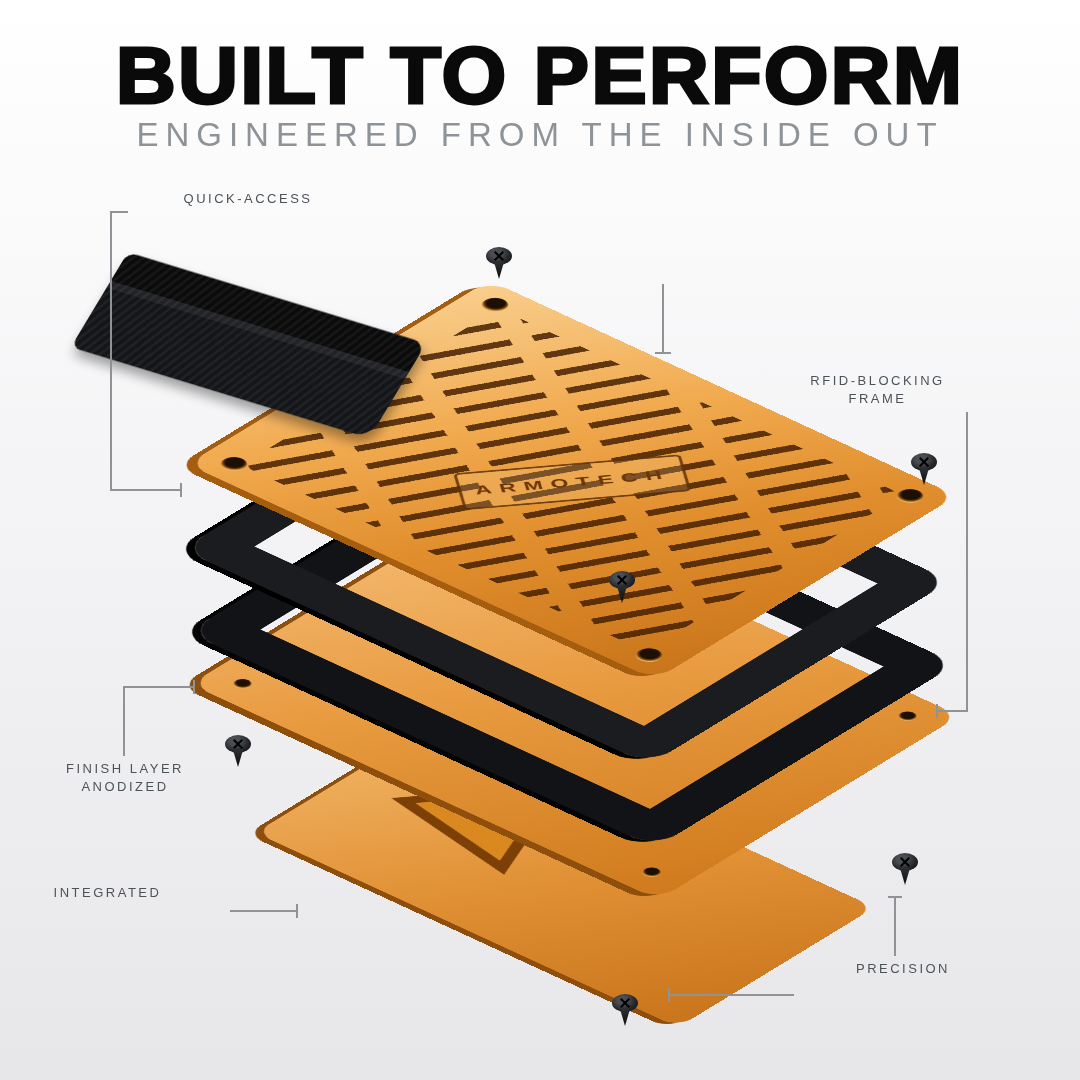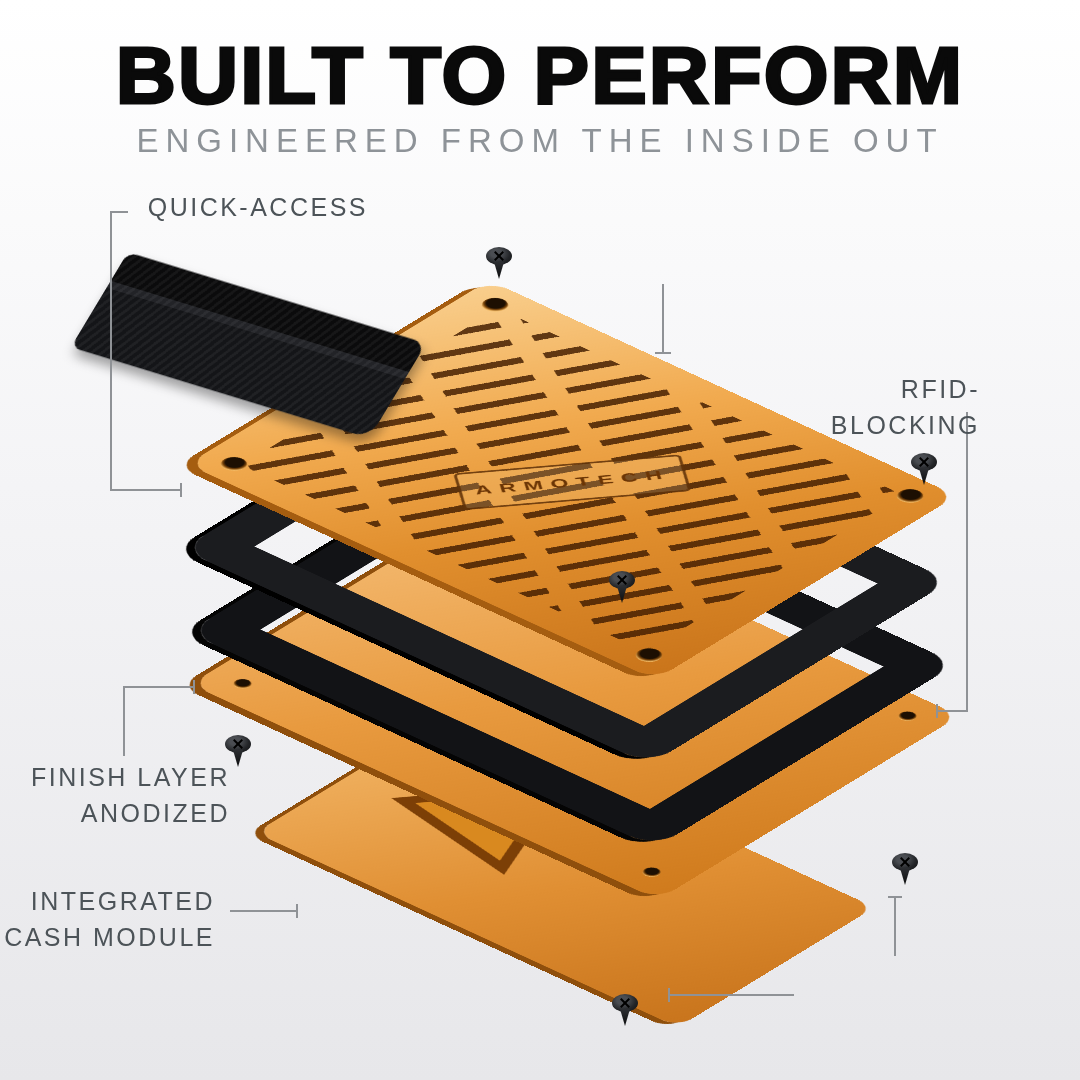--- a/index.html
+++ b/index.html
@@ -11,28 +11,28 @@
 
   
   .hdr { position:absolute; top:36px; left:0; width:100%; text-align:center; z-index:50; }
   .title {
     margin:0; font-size:80px; line-height:1; font-weight:bold;
     color:var(--title_color,#0a0a0a); letter-spacing:2px;
     -webkit-text-stroke:3px var(--title_color,#0a0a0a);
     transform:scaleX(1.04); transform-origin:center;
   }
   .subtitle {
-    margin-top:6px; font-size:33px; letter-spacing:7px;
+    margin-top:0; font-size:33px; letter-spacing:7px;
     color:var(--subtitle_color,#8e9398); font-weight:400;
   }
 
   
   .callout {
-    position:absolute; z-index:60; text-align:right; text-transform:uppercase;
-    color:var(--label_color,#4c5358); font-size:25px; letter-spacing:2.5px; line-height:1.42;
+    position:absolute; z-index:60; text-align:center; text-transform:uppercase;
+    color:var(--label_color,#4c5358); font-size:13px; letter-spacing:2.5px; line-height:1.42;
   }
   .cl { position:absolute; z-index:55; background:var(--line_color,#8f9296); }
 
   
   .scene { position:absolute; inset:0; z-index:10; }
   .plate {
     position:absolute; width:620px; height:460px; border-radius:26px;
     transform: rotateX(58deg) rotateZ(41deg);
   }
   .shell {
@@ -172,30 +172,31 @@
       </div>
   </div>
 
   <div class="callout" style="left:128px;top:190px;width:240px">
     <div>QUICK-ACCESS</div>
   </div>
   <div class="callout" style="left:538px;top:230px;width:250px">
   </div>
   <div class="callout" style="left:775px;top:372px;width:205px">
     <div>RFID-BLOCKING</div>
+    <div>FRAME</div>
   </div>
   <div class="callout" style="left:20px;top:760px;width:210px">
     <div>FINISH LAYER</div>
     <div>ANODIZED</div>
   </div>
   <div class="callout" style="left:0;top:884px;width:215px">
     <div>INTEGRATED</div>
-    <div>CASH MODULE</div>
   </div>
   <div class="callout" style="left:798px;top:960px;width:210px">
+    <div>PRECISION</div>
   </div>
 
   <div class="cl" style="left:110px;top:211px;width:18px;height:2px"></div>
   <div class="cl" style="left:110px;top:211px;width:2px;height:280px"></div>
   <div class="cl" style="left:110px;top:489px;width:72px;height:2px"></div>
   <div class="cl" style="left:180px;top:483px;width:2px;height:14px"></div>
 
   <div class="cl" style="left:662px;top:284px;width:2px;height:68px"></div>
   <div class="cl" style="left:655px;top:352px;width:16px;height:2px"></div>
 

